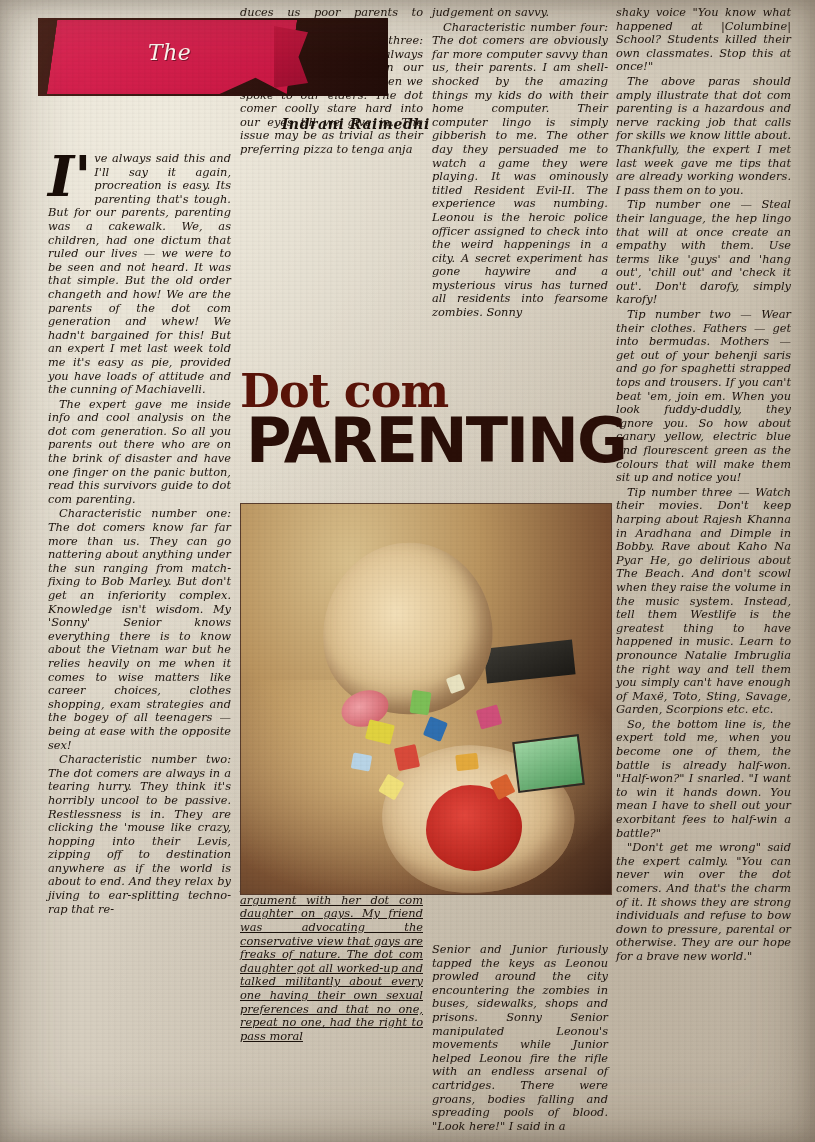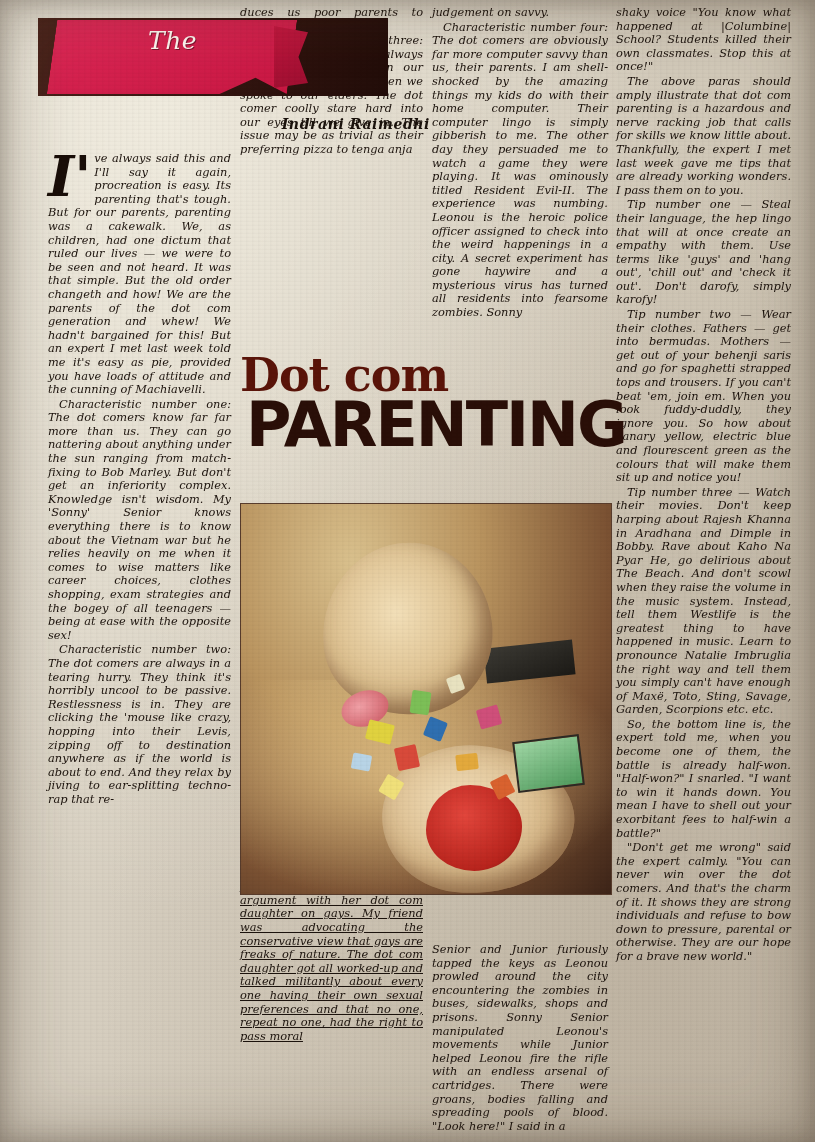--- a/index.html
+++ b/index.html
@@ -80,22 +80,22 @@
     position: absolute;
     left: 0; top: 0;
     width: 240px; height: 74px;
     color: #fff8f2;
     font-family: "DejaVu Serif", serif;
     font-style: italic;
     z-index: 7;
   }
   .logo-the {
     position: absolute;
-    left: 96px; top: 6px;
-    font-size: 25px;
+    left: 96px; top: 20px;
+    font-size: 22px;
     letter-spacing: .5px;
     text-shadow: 1px 1px 0 rgba(0,0,0,.4);
     text-align: right;
   }
   .logo-third {
     position: absolute;
     left: 60px; top: 34px;
     font-size: 27px;
     letter-spacing: .5px;
     text-shadow: 1px 1px 0 rgba(0,0,0,.45);
@@ -156,20 +156,21 @@
     width: 370px;
     z-index: 8;
   }
   .hl-dot {
     font-family: "DejaVu Serif", serif;
     font-weight: bold;
     font-size: 46px;
     line-height: 46px;
     color: #5a1409;
     letter-spacing: -1px;
+    margin-top: 16px;
   }
   .hl-parent {
     font-family: "DejaVu Sans", sans-serif;
     font-weight: bold;
     font-size: 62px;
     line-height: 62px;
     letter-spacing: -2px;
     color: #2a0f08;
     margin-top: -4px;
     margin-left: 6px;
@@ -267,20 +268,21 @@
     <div class="logo-text">
       <div class="logo-the">The</div>
     </div>
   </div>
 
   <div class="byline">Indrani Raimedhi</div>
 
   <div class="col" id="col1">
     <span class="dropcap">I'</span>
     <p class="noind">ve always said this and I'll say it again, procreation is easy. Its parenting that's tough. But for our parents, parenting was a cakewalk. We, as children, had one dictum that ruled our lives — we were to be seen and not heard. It was that simple. But the old order changeth and how! We are the parents of the dot com generation and whew! We hadn't bargained for this! But an expert I met last week told me it's easy as pie, provided you have loads of attitude and the cunning of Machiavelli.</p>
+    <p>The expert gave me inside info and cool analysis on the dot com generation. So all you parents out there who are on the brink of disaster and have one finger on the panic button, read this survivors guide to dot com parenting.</p>
     <p>Characteristic number one: The dot comers know far far more than us. They can go nattering about anything under the sun ranging from match-fixing to Bob Marley. But don't get an inferiority complex. Knowledge isn't wisdom. My 'Sonny' Senior knows everything there is to know about the Vietnam war but he relies heavily on me when it comes to wise matters like career choices, clothes shopping, exam strategies and the bogey of all teenagers — being at ease with the opposite sex!</p>
     <p>Characteristic number two: The dot comers are always in a tearing hurry. They think it's horribly uncool to be passive. Restlessness is in. They are clicking the 'mouse like crazy, hopping into their Levis, zipping off to destination anywhere as if the world is about to end. And they relax by jiving to ear-splitting techno-rap that re-</p>
   </div>
 
   <div class="col" id="col2">
     <p class="noind">duces us poor parents to nervous wrecks.</p>
     <p>Characteristic number three: The dot comers are always challenging authority. In our time our knees shook when we spoke to our elders. The dot comer coolly stare hard into our eyes till we give in. The issue may be as trivial as their preferring pizza to tenga anja</p>
   </div>
 
   <div class="col" id="col3">

